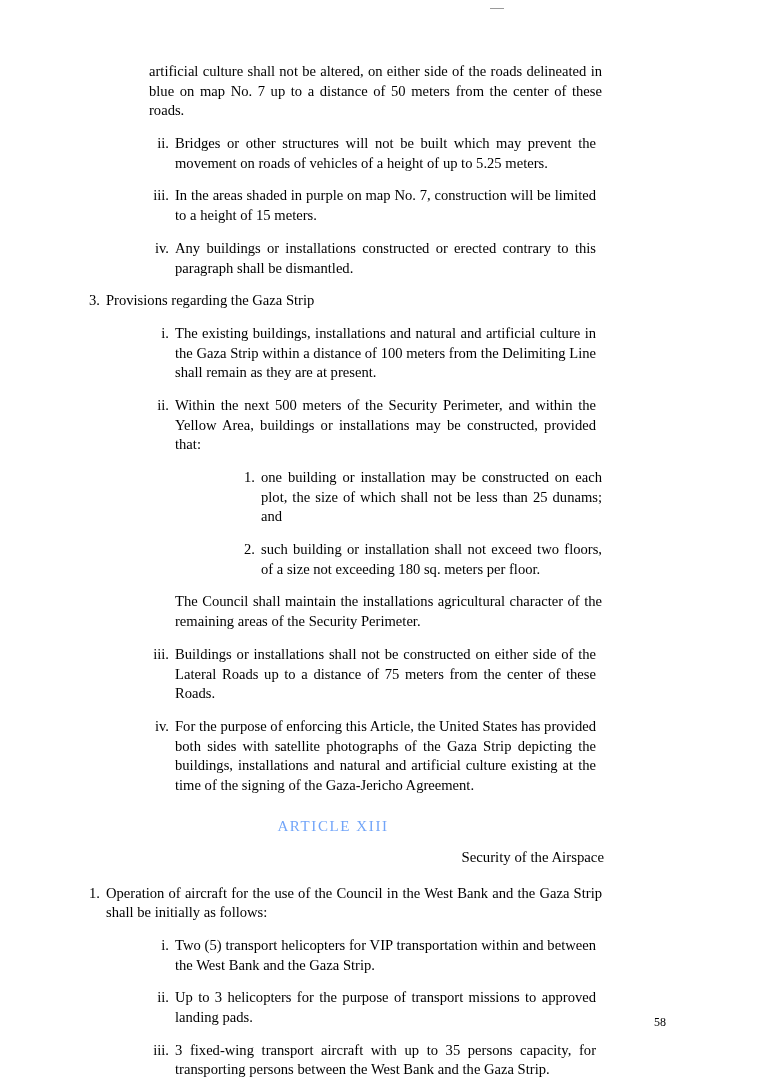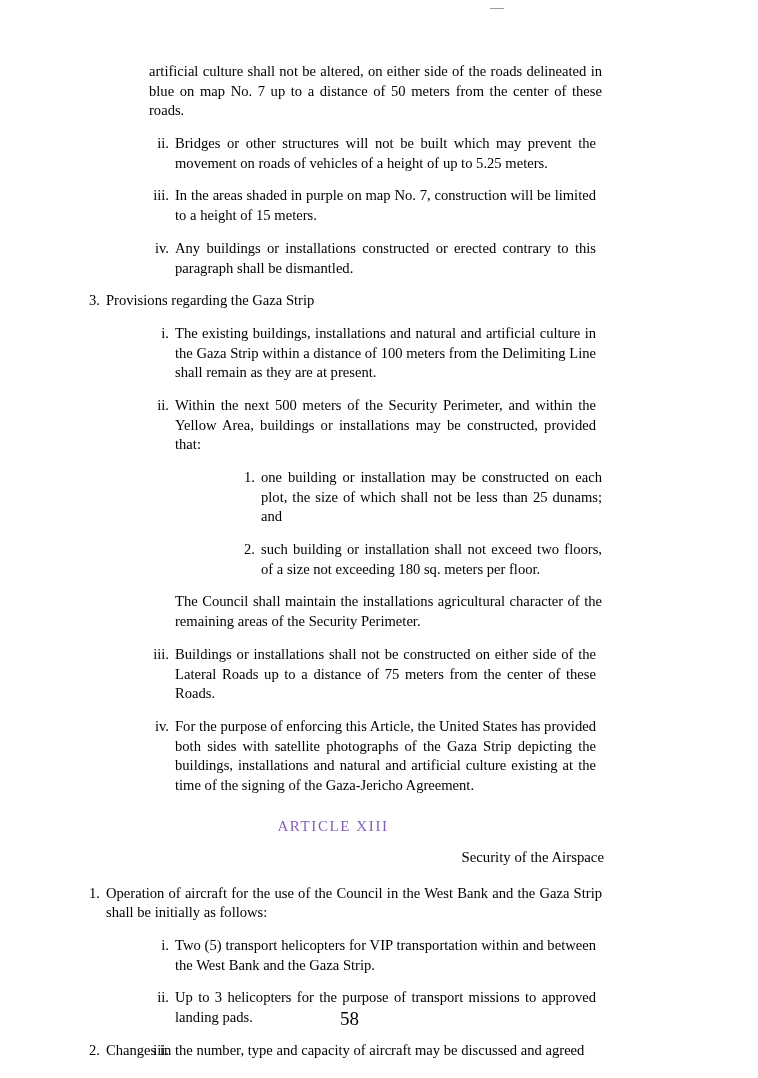--- a/index.html
+++ b/index.html
@@ -88,36 +88,36 @@
     margin-right: 2px;
   }
   .tight {
     margin-bottom: 11px;
   }
   .article-heading {
     text-align: center;
     font-size: 15px;
     letter-spacing: 1.6px;
     margin: 22px 0 14px 0;
-    color: #4c1d95;
+    color: #3b82f6;
     opacity: 0.72;
     font-family: "Liberation Serif", serif;
   }
   .section-title {
     text-align: right;
     font-size: 14.8px;
     margin: 0 0 18px 0;
   }
   .page-number {
     position: absolute;
     left: 0;
     right: 0;
     bottom: 48px;
-    text-align: center;
-    font-size: 19px;
+    text-align: right;
+    font-size: 12px;
     padding-left: 33px;
   }
   .j-last { text-align: center; }
 </style>
 </head>
 <body>
 
 <div class="page">
 
   <div class="top-mark"></div>
@@ -190,20 +190,21 @@
     <span>Two  (5)  transport  helicopters  for   VIP  transportation within and between the West Bank and the Gaza Strip.</span>
   </div>
 
   <div class="para lvl2">
     <span class="mk">ii.</span>
     <span>Up  to  3   helicopters for the purpose of transport missions to approved landing pads.</span>
   </div>
 
   <div class="para lvl2">
     <span class="mk">iii.</span>
+    <span>3  fixed-wing  transport aircraft with up to 35 persons capacity, for transporting persons between the West Bank and the Gaza Strip.</span>
   </div>
 
   <div class="para lvl1">
     <span class="mk">2.</span>
     <span class="j-last">Changes  in  the  number,  type  and  capacity   of aircraft may be discussed and agreed</span>
   </div>
 
   <div class="page-number">58</div>
 
 </div>

